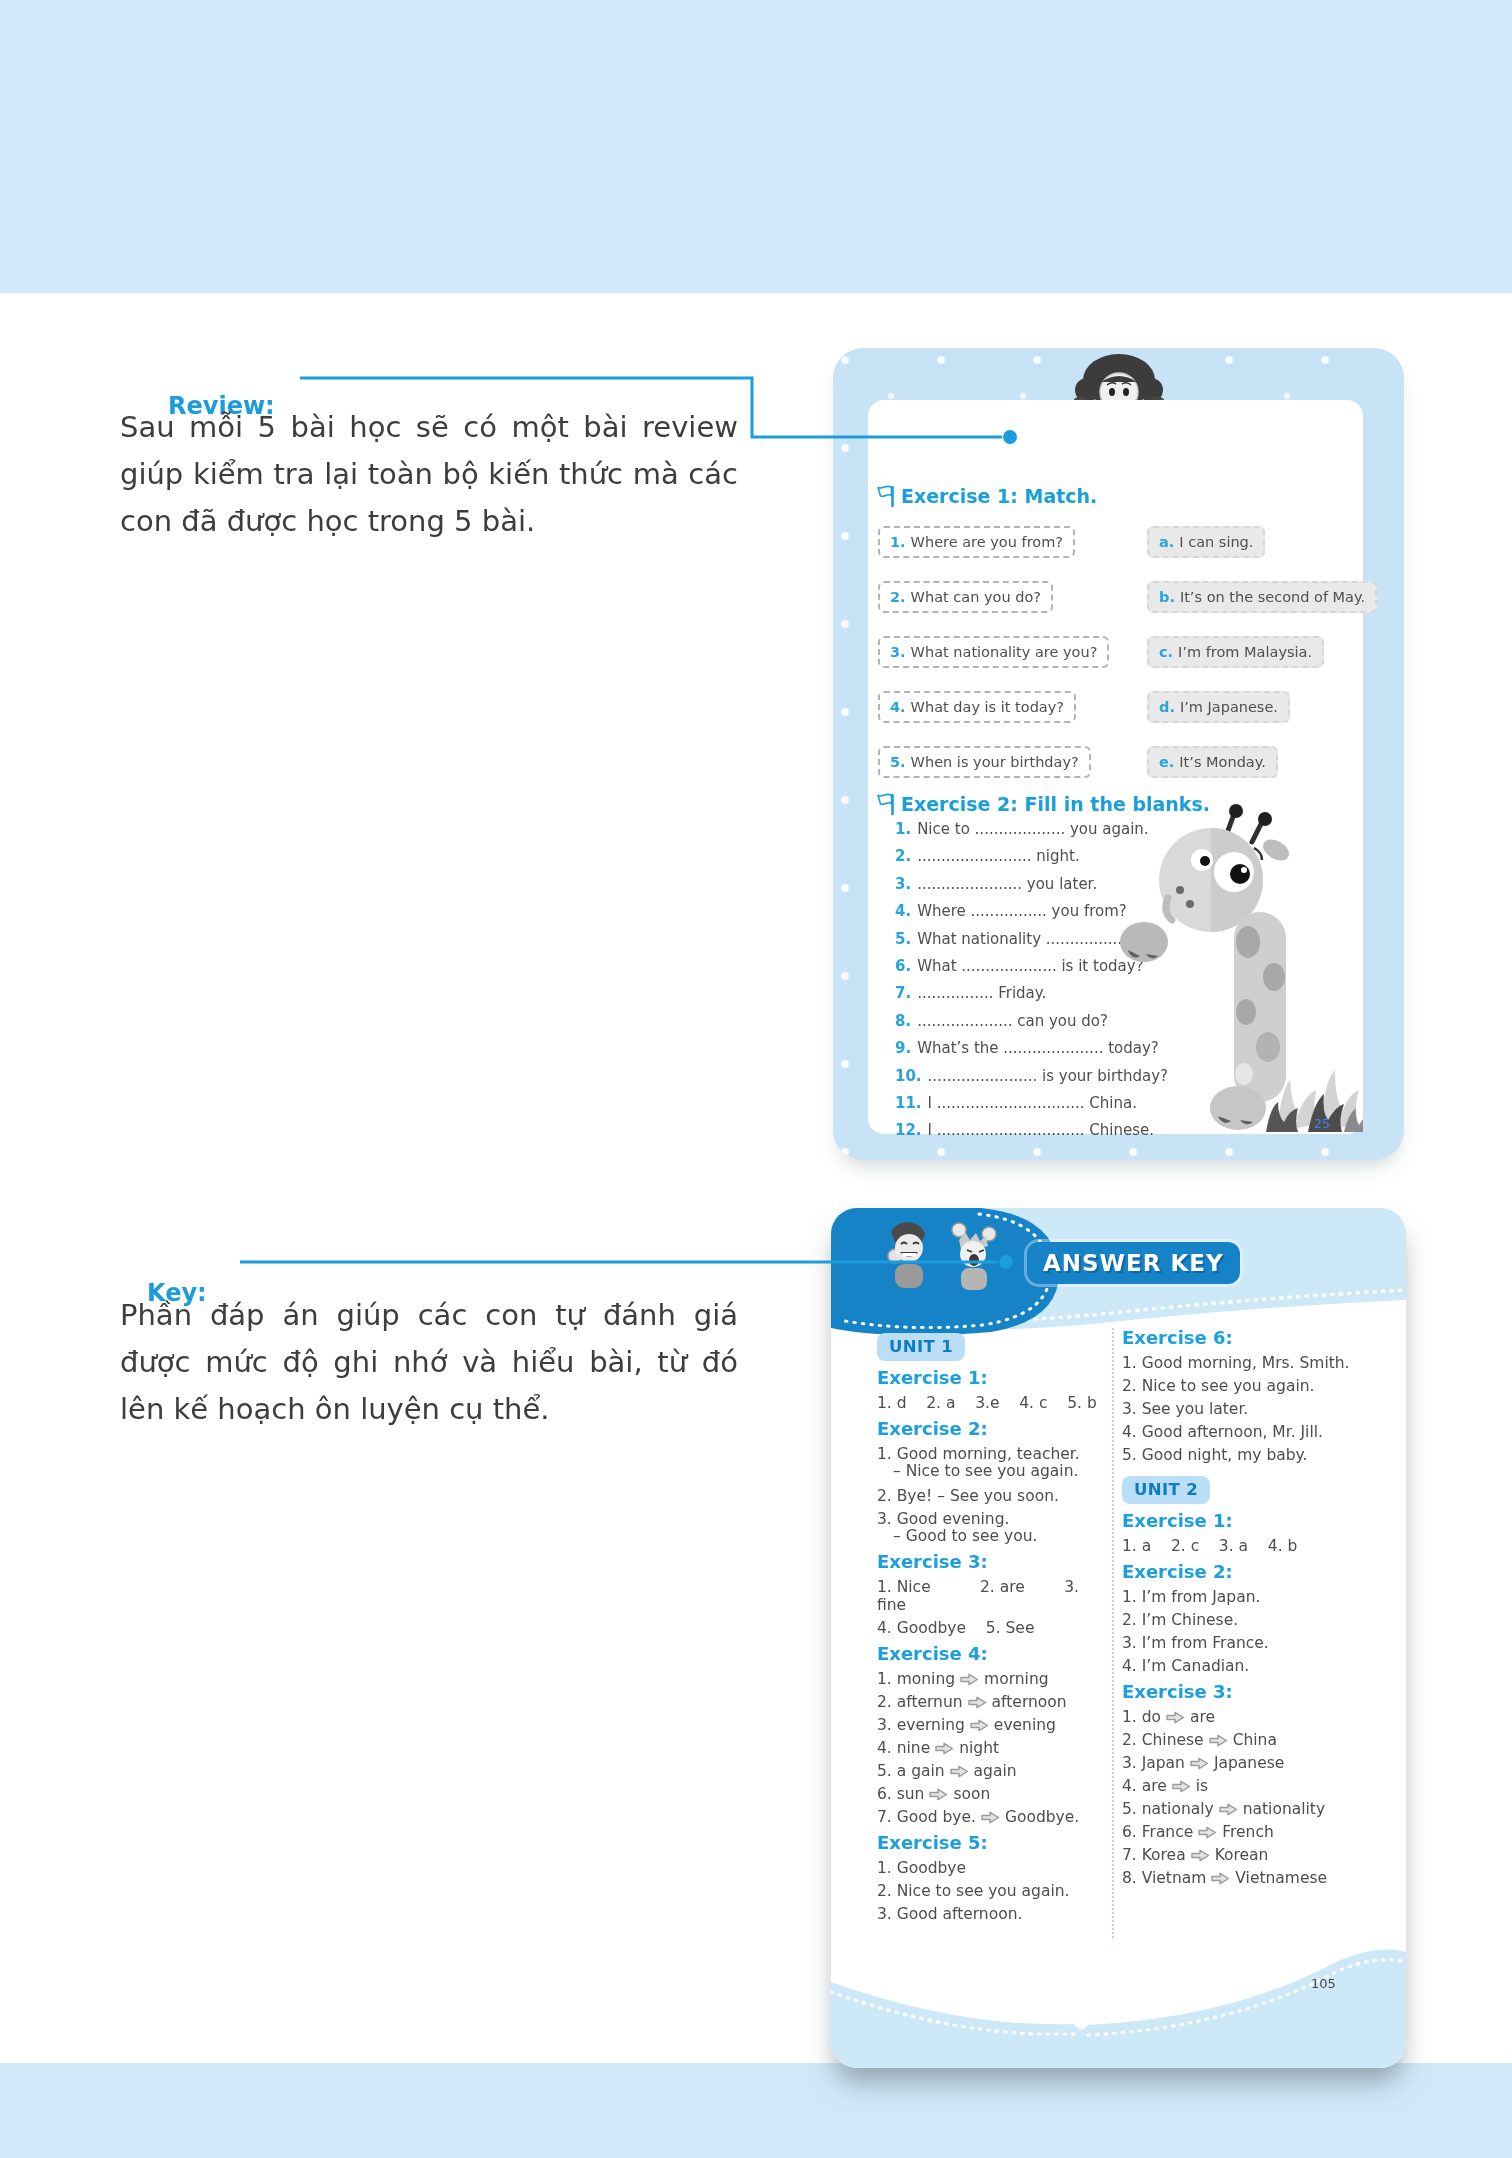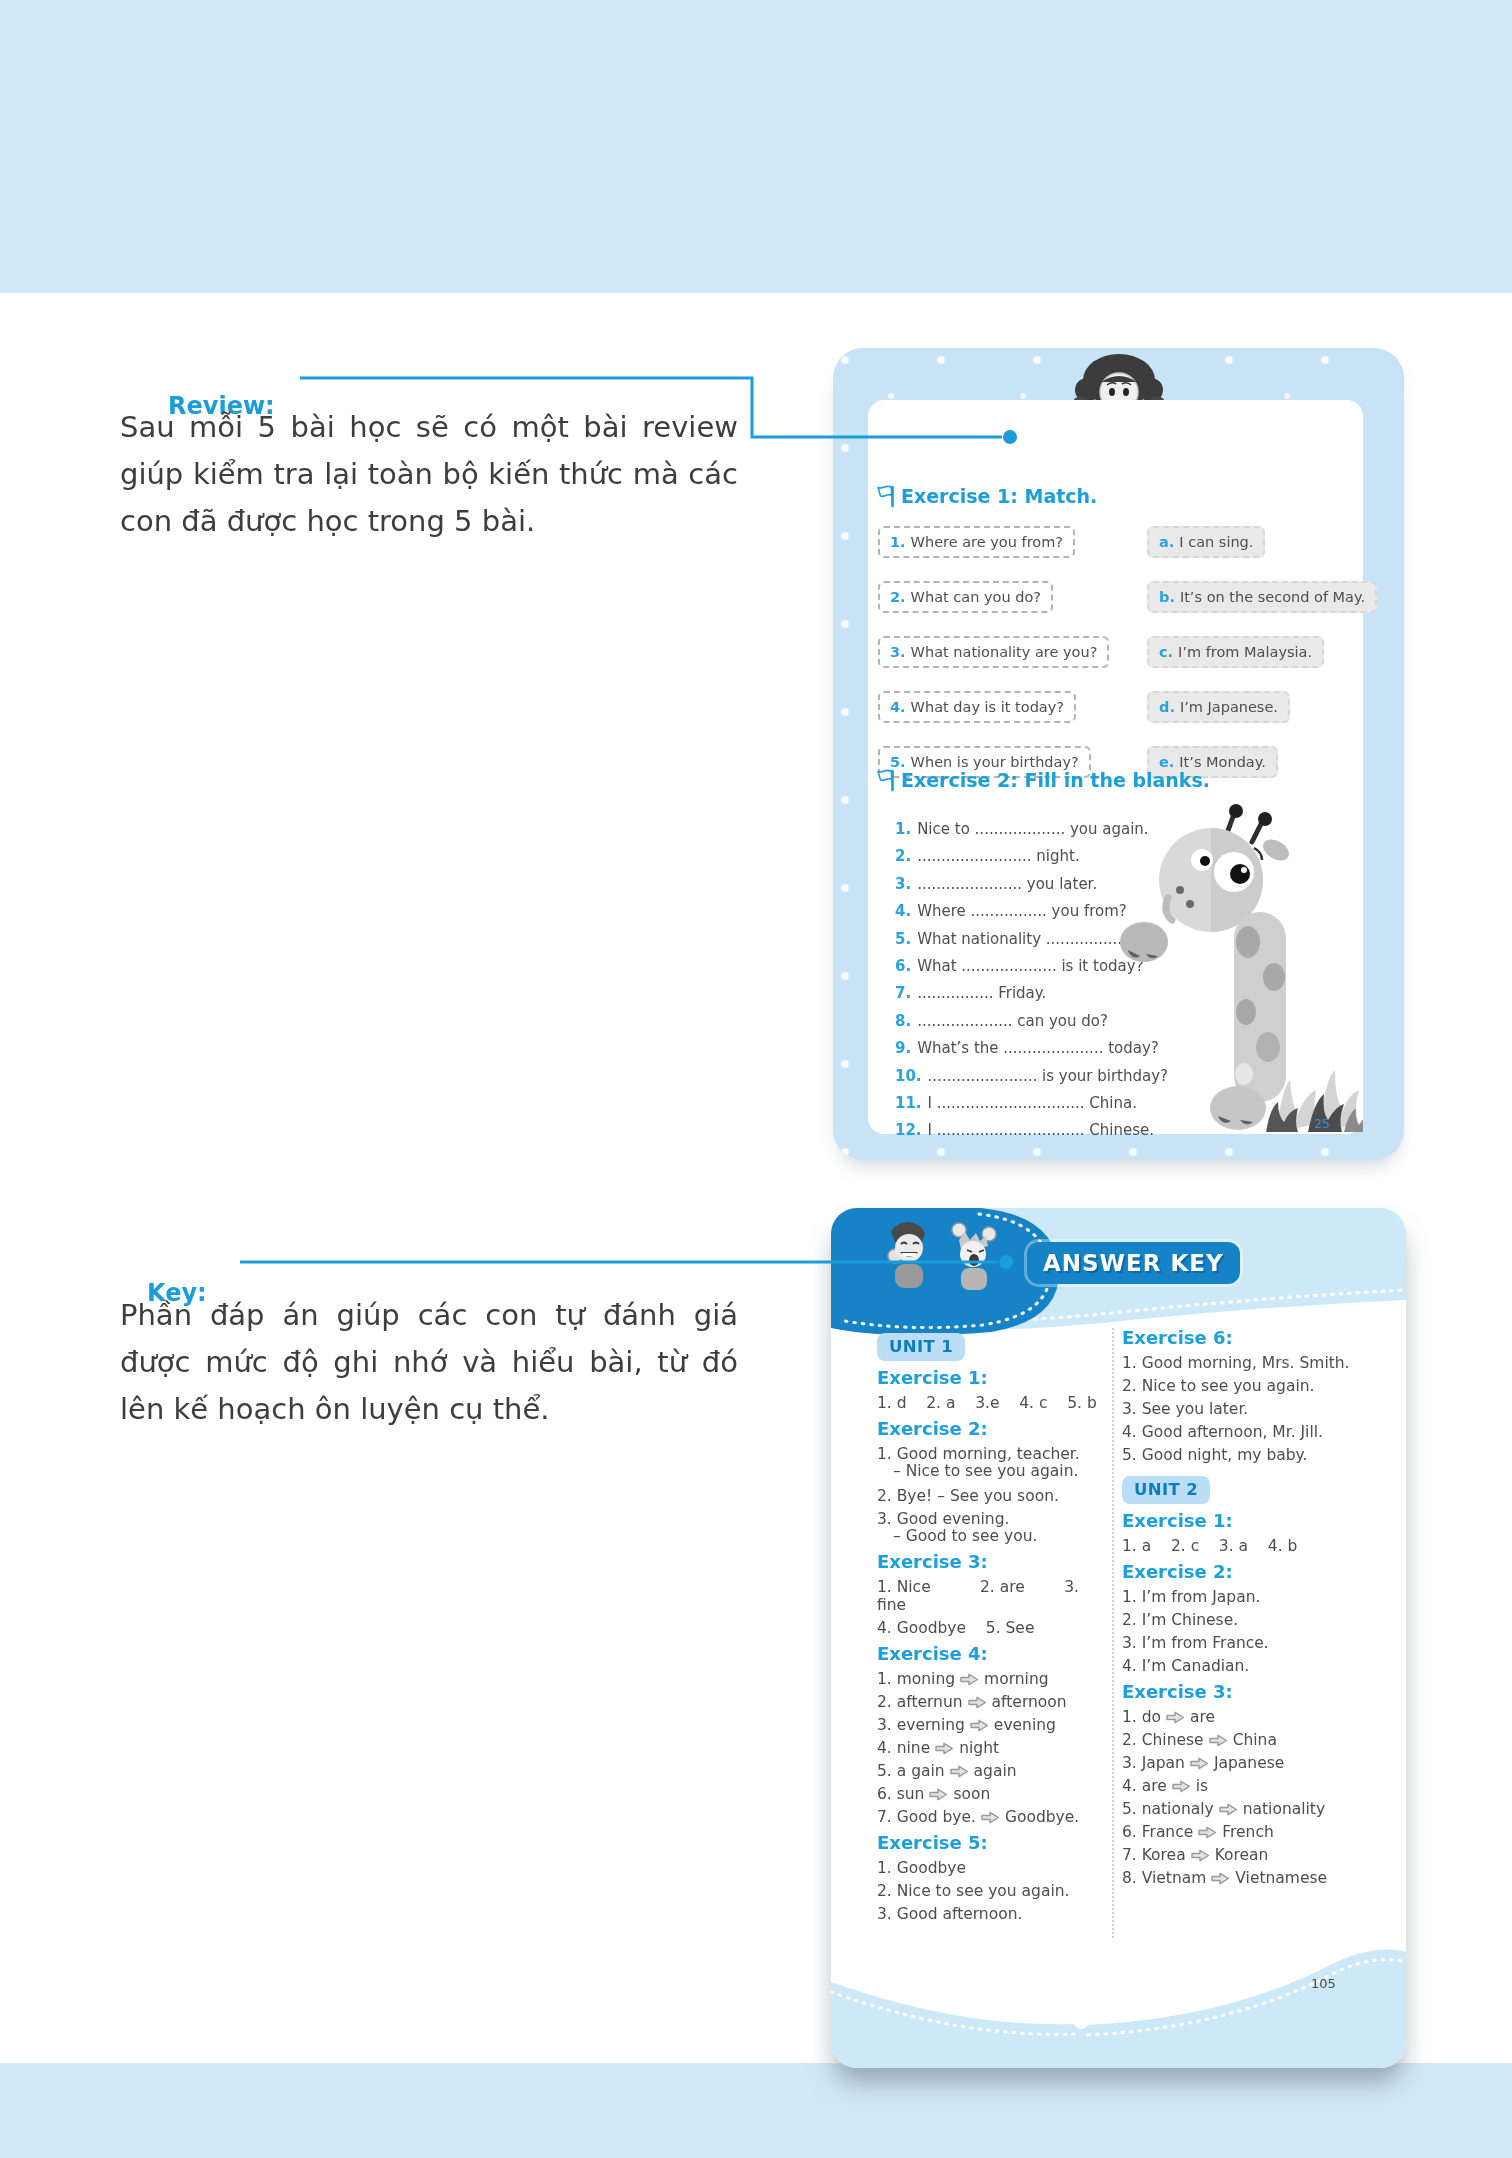--- a/index.html
+++ b/index.html
@@ -124,21 +124,21 @@
 
           <li><span class="num">b.</span><span>It’s on the second of May.</span></li>
 
           <li><span class="num">c.</span><span>I’m from Malaysia.</span></li>
 
           <li><span class="num">d.</span><span>I’m Japanese.</span></li>
 
           <li><span class="num">e.</span><span>It’s Monday.</span></li>
         </ul>
 
-      <div class="ex-heading" style="left:8px;top:368px;">
+      <div class="ex-heading" style="left:8px;top:392px;">
         <svg width="20" height="24" viewBox="0 0 20 24">
           <path d="M16.5,3 V22" stroke="#1a9fdb" stroke-width="2.6" stroke-linecap="round"></path>
           <path d="M15.5,3.5 C10,-0.5 7.5,6 2,3.5 L4.5,12 C9,14 11,8.5 15.5,11.5 Z" fill="#ffffff" stroke="#1a9fdb" stroke-width="1.6" stroke-linejoin="round"></path>
         </svg>
         <span>Exercise 2: Fill in the blanks.</span>
       </div>
 
       <ol class="fill" style="left:27px;top:416px;">
 
           <li><span class="num">1.</span><span>Nice to ................... you again.</span></li>

